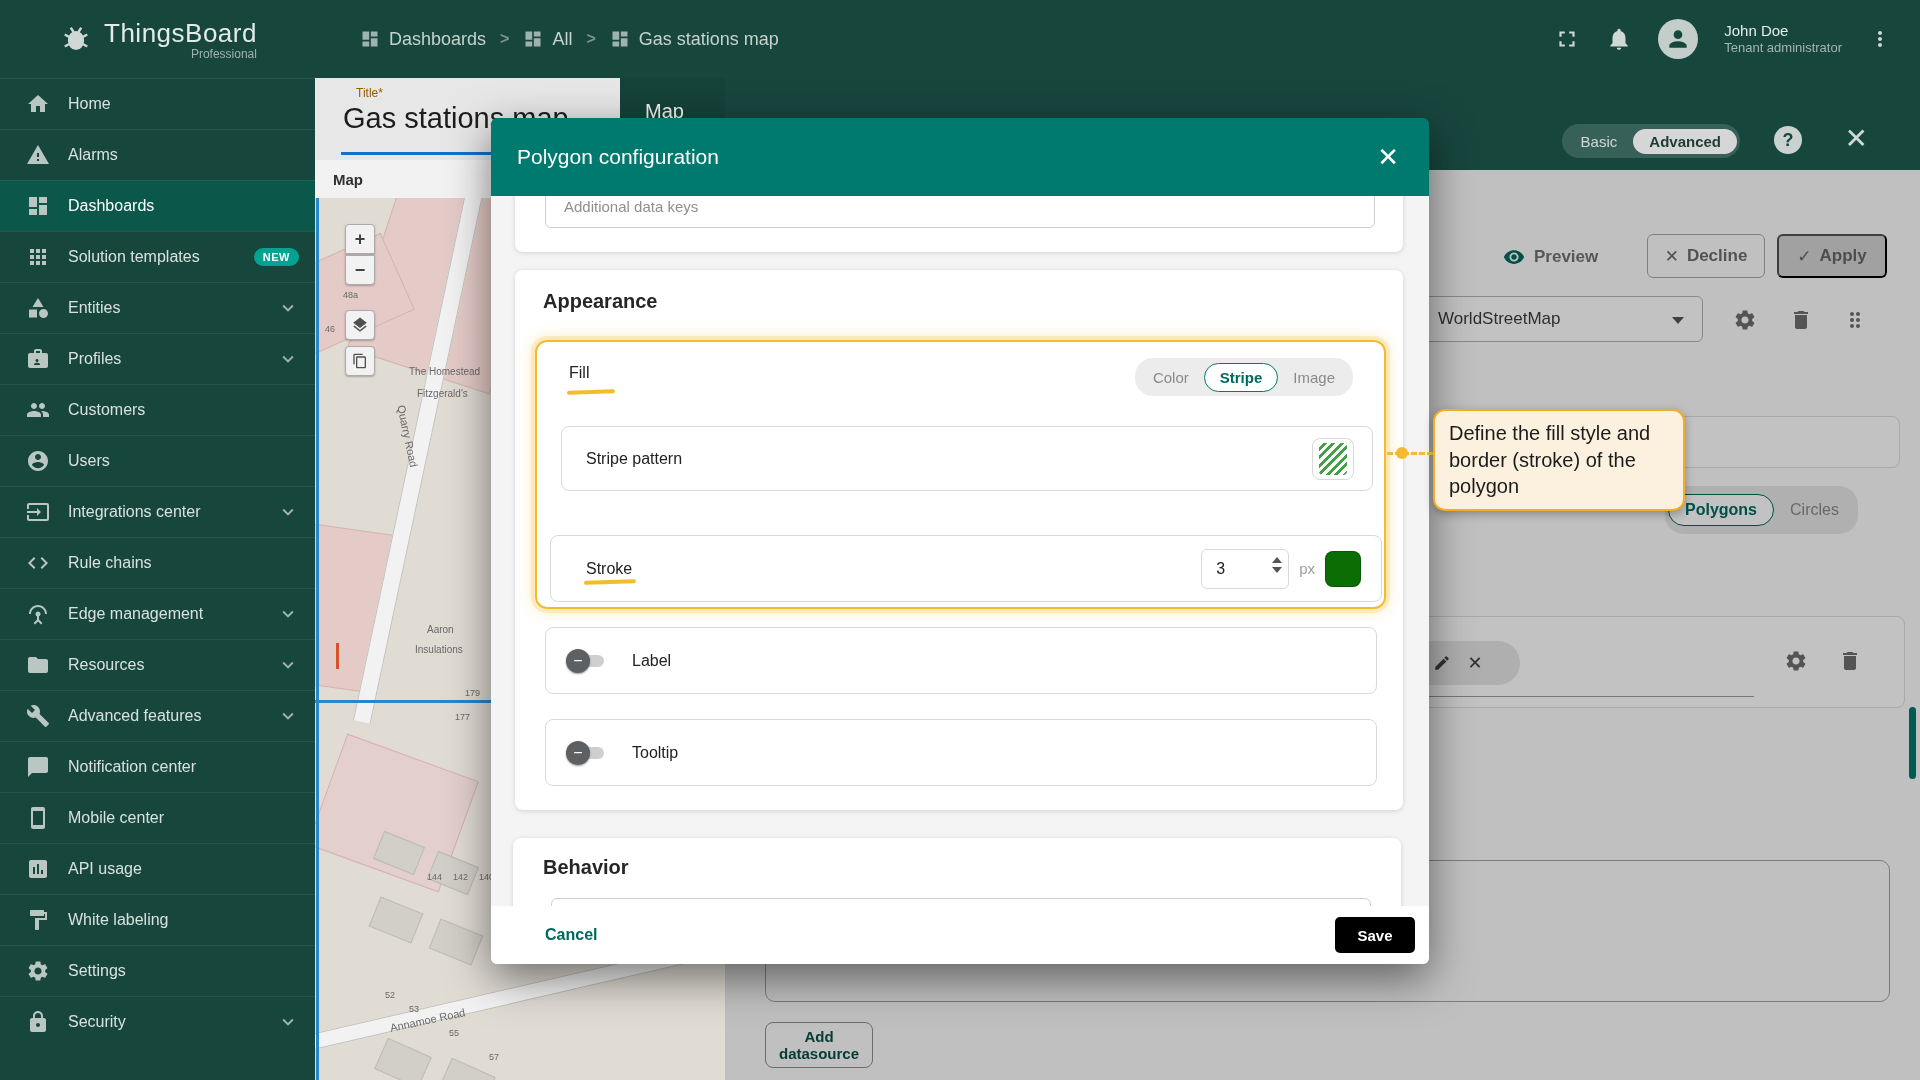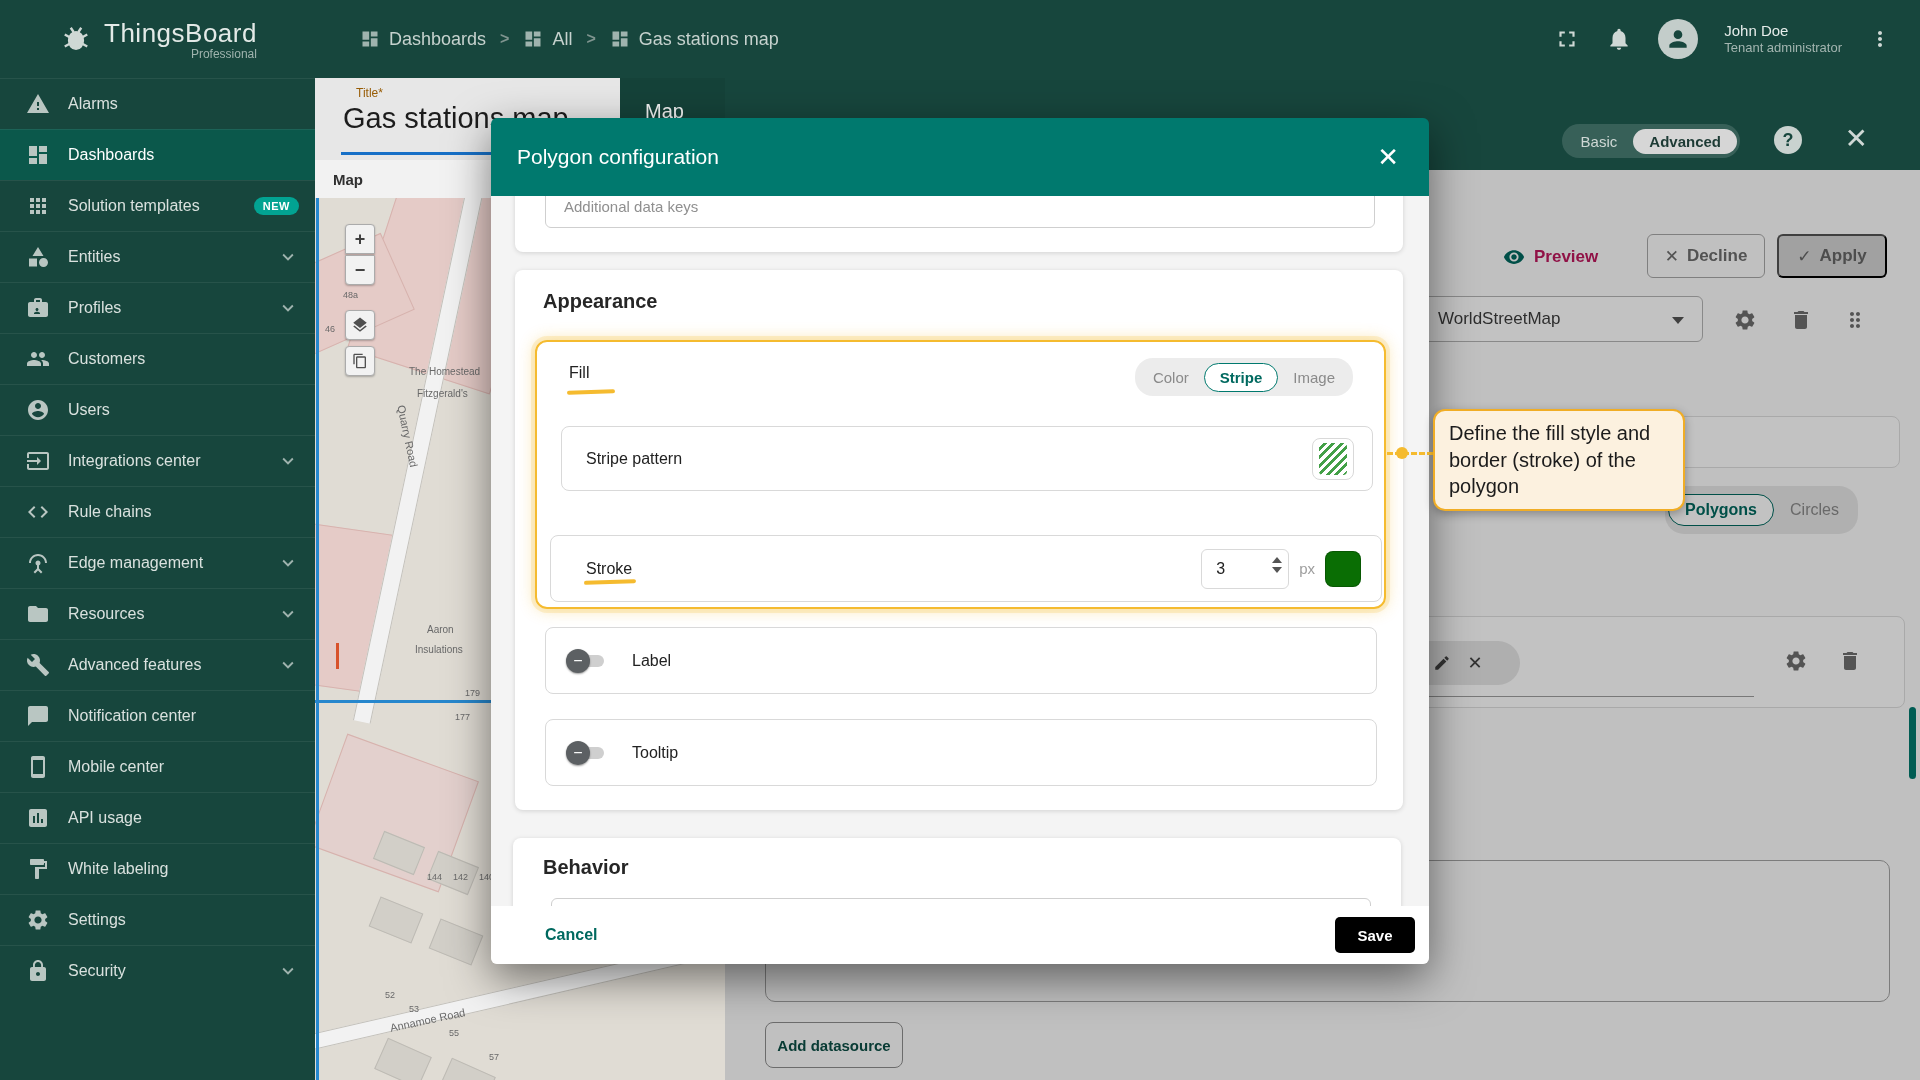--- a/index.html
+++ b/index.html
@@ -56,35 +56,35 @@
   .blk.gray{background:#dedbd3;border-color:#c8c5be;}
   .road{position:absolute;background:#fff;border-left:1px solid #cfccc5;border-right:1px solid #cfccc5;}
   .map-label{position:absolute;color:#6f6f6f;white-space:nowrap;}
   .blue-v{position:absolute;left:1px;top:0;bottom:0;width:3px;background:#2a8fd8;}
   .blue-h{position:absolute;left:0;right:0;top:502px;height:3px;background:#2a8fd8;}
   .red-tick{position:absolute;left:21px;top:445px;width:3px;height:26px;background:#e4572e;}
   .map-btn{position:absolute;width:30px;height:30px;background:#fff;border:1px solid #b5b5b5;border-radius:4px;display:flex;align-items:center;justify-content:center;color:#444;font-size:18px;font-weight:700;cursor:pointer;box-shadow:0 1px 2px rgba(0,0,0,.25);}
 
   
   .right-panel{position:absolute;left:410px;top:92px;right:0;bottom:0;background:#fdfdfd;}
-  .preview-link{position:absolute;left:778px;top:76px;display:flex;align-items:center;gap:9px;color:#be185d;font-weight:700;font-size:17px;cursor:pointer;justify-content:center;}
+  .preview-link{position:absolute;left:778px;top:76px;display:flex;align-items:center;gap:9px;color:#737373;font-weight:700;font-size:17px;cursor:pointer;justify-content:center;}
   .btn-outline{position:absolute;display:flex;align-items:center;justify-content:center;gap:8px;border:1px solid #a8a8a8;border-radius:6px;background:transparent;color:#6d6d6d;font-size:17px;font-weight:600;cursor:pointer;}
   .btn-filled{position:absolute;display:flex;align-items:center;justify-content:center;gap:8px;border-radius:6px;background:#d4d4d4;color:#666;font-size:17px;font-weight:600;cursor:pointer;}
   .layer-select{position:absolute;left:420px;top:126px;width:558px;height:46px;background:#fff;border:1px solid #b5b5b5;border-radius:6px;cursor:pointer;}
   .layer-value{position:absolute;left:292px;top:12px;font-size:17px;color:#3d3d3d;}
   .caret{position:absolute;right:18px;top:20px;width:0;height:0;border-left:6px solid transparent;border-right:6px solid transparent;border-top:7px solid #555;}
   .picon{position:absolute;width:24px;height:24px;fill:#6f6f6f;cursor:pointer;}
   .faint-card{position:absolute;background:#fff;border:1px solid #dedede;border-radius:8px;}
   .seg-light{position:absolute;display:flex;align-items:center;background:#e8e8e8;border-radius:19px;padding:3px;height:48px;}
   .seg-light .seg-opt{padding:6px 16px;font-size:16px;color:#8a8a8a;border-radius:16px;cursor:pointer;}
   .seg-light .seg-opt.selected{background:#fff;border:1.5px solid #00695f;color:#00695f;font-weight:700;}
   .chip{position:absolute;left:10px;top:24px;width:124px;height:44px;background:#e6e6e6;border-radius:22px;display:flex;align-items:center;justify-content:center;gap:16px;}
   .ds-box{position:absolute;left:40px;top:690px;width:1125px;height:142px;border:1px solid #a3a3a3;border-radius:10px;}
   .ds-empty{position:absolute;left:330px;top:775px;font-size:17px;color:#6f6f6f;}
-  .add-ds{position:absolute;left:40px;top:852px;width:138px;height:46px;border:1px solid #8f8f8f;border-radius:8px;background:transparent;color:#0d4f46;font-size:15px;font-weight:700;cursor:pointer;}
+  .add-ds{position:absolute;left:40px;top:852px;width:108px;height:46px;border:1px solid #8f8f8f;border-radius:8px;background:transparent;color:#0d4f46;font-size:15px;font-weight:700;cursor:pointer;}
   .scroll-thumb{position:absolute;right:4px;top:537px;width:7px;height:72px;border-radius:4px;background:#00796e;}
 
   
   .backdrop-left{position:absolute;left:315px;top:78px;width:410px;height:1002px;background:rgba(0,0,0,.05);z-index:40;}
   .backdrop-right{position:absolute;left:725px;top:170px;right:0;bottom:0;background:rgba(0,0,0,.24);z-index:40;}
 
   
   .modal{position:absolute;left:491px;top:118px;width:938px;height:846px;border-radius:6px;box-shadow:0 14px 44px rgba(0,0,0,.5);z-index:60;display:flex;flex-direction:column;overflow:hidden;}
   .modal-head{height:78px;background:#00796e;display:flex;align-items:center;padding:0 20px 0 26px;flex:0 0 78px;gap:45px;}
   .modal-title{color:#fff;font-size:21px;font-weight:500;}
@@ -181,20 +181,26 @@
       </div>
       <svg class="hicon" width="24" height="24" viewBox="0 0 24 24" fill="#cfd8d5">
         <path d="M12 8c1.1 0 2-.9 2-2s-.9-2-2-2-2 .9-2 2 .9 2 2 2zm0 2c-1.1 0-2 .9-2 2s.9 2 2 2 2-.9 2-2-.9-2-2-2zm0 6c-1.1 0-2 .9-2 2s.9 2 2 2 2-.9 2-2-.9-2-2-2z"></path>
       </svg>
     </div>
   </header>
 
   <nav class="sidebar" id="sidebar-items">
       <div class="side-item">
         <svg viewBox="0 0 24 24" class="side-ic">
+          <path d="M10 20v-6h4v6h5v-8h3L12 3 2 12h3v8z"></path>
+        </svg>
+        <span class="side-label">Home</span>
+      </div>
+      <div class="side-item">
+        <svg viewBox="0 0 24 24" class="side-ic">
           <path d="M1 21h22L12 2 1 21zm12-3h-2v-2h2v2zm0-4h-2v-4h2v4z"></path>
         </svg>
         <span class="side-label">Alarms</span>
       </div>
       <div class="side-item active">
         <svg viewBox="0 0 24 24" class="side-ic">
           <path d="M3 13h8V3H3v10zm0 8h8v-6H3v6zm10 0h8V11h-8v10zm0-18v6h8V3h-8z"></path>
         </svg>
         <span class="side-label">Dashboards</span>
       </div>

